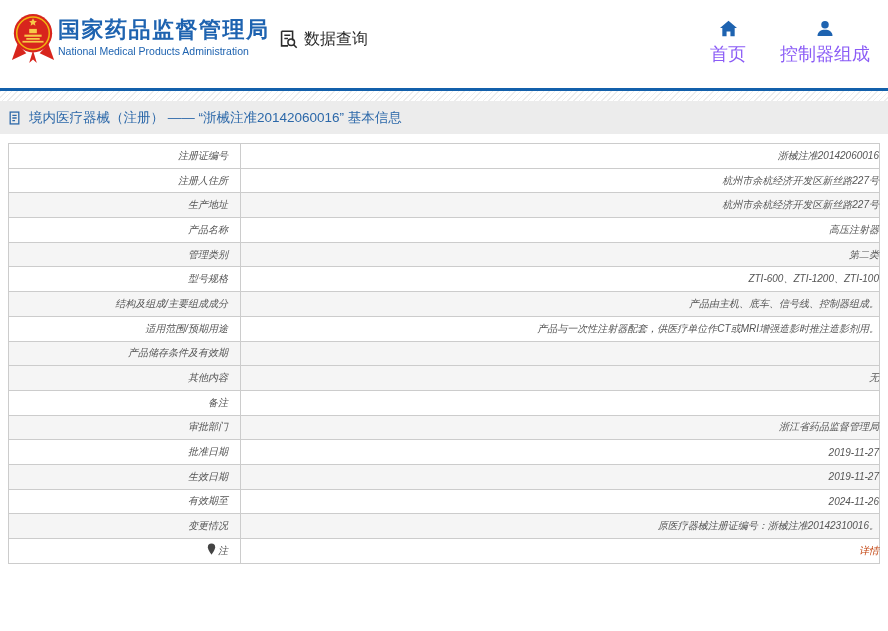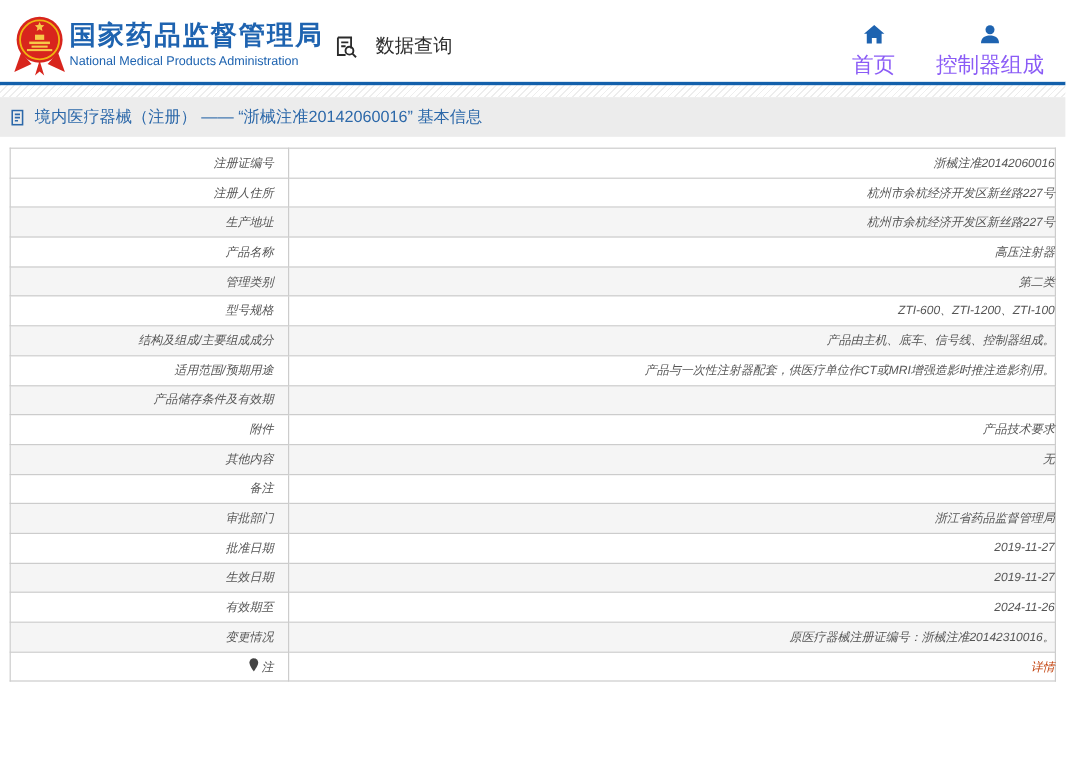--- a/index.html
+++ b/index.html
@@ -3,31 +3,31 @@
 <meta charset="utf-8">
 <style>
   * { margin: 0; padding: 0; box-sizing: border-box; }
   html, body {
     width: 888px; height: 631px;
     background: #ffffff;
     font-family: "Liberation Sans", "DejaVu Sans", sans-serif;
     overflow: hidden;
   }
   
-  .header { position: relative; height: 68px; background: #fff; }
+  .header { position: relative; height: 88px; background: #fff; }
   .emblem { position: absolute; left: 10px; top: 11px; width: 46px; height: 54px; }
   .title-block { position: absolute; left: 58px; top: 15px; }
   .site-title {
     font-size: 22px; font-weight: bold; color: #1e63b0; letter-spacing: 1.5px;
     white-space: nowrap;
   }
   .site-subtitle { font-size: 10.5px; color: #1e63b0; margin-top: 0; white-space: nowrap; }
   .data-query {
     position: absolute; left: 277px; top: 28px;
-    display: flex; align-items: flex-start; gap: 14px;
+    display: flex; align-items: center; gap: 5px;
     font-size: 16px; color: #2b2b2b; cursor: pointer; white-space: nowrap;
   }
   .top-nav { position: absolute; right: 18px; top: 20px; display: flex; gap: 34px; }
   .nav-item {
     display: flex; flex-direction: column; align-items: center; gap: 5px;
     font-size: 18px; color: #8b5cf6; cursor: pointer; text-decoration: none; white-space: nowrap;
   }
   
   .blue-line { height: 3px; background: #1360ab; }
   .hatch-band {
@@ -147,24 +147,20 @@
         <td class="value-cell">产品由主机、底车、信号线、控制器组成。</td>
       </tr>
       <tr>
         <td class="label-cell">适用范围/预期用途</td>
         <td class="value-cell">产品与一次性注射器配套，供医疗单位作CT或MRI增强造影时推注造影剂用。</td>
       </tr>
       <tr class="alt">
         <td class="label-cell">产品储存条件及有效期</td>
         <td class="value-cell"></td>
       </tr>
-      <tr>
-        <td class="label-cell">附件</td>
-        <td class="value-cell">产品技术要求</td>
-      </tr>
       <tr class="alt">
         <td class="label-cell">其他内容</td>
         <td class="value-cell">无</td>
       </tr>
       <tr>
         <td class="label-cell">备注</td>
         <td class="value-cell"></td>
       </tr>
       <tr class="alt">
         <td class="label-cell">审批部门</td>

